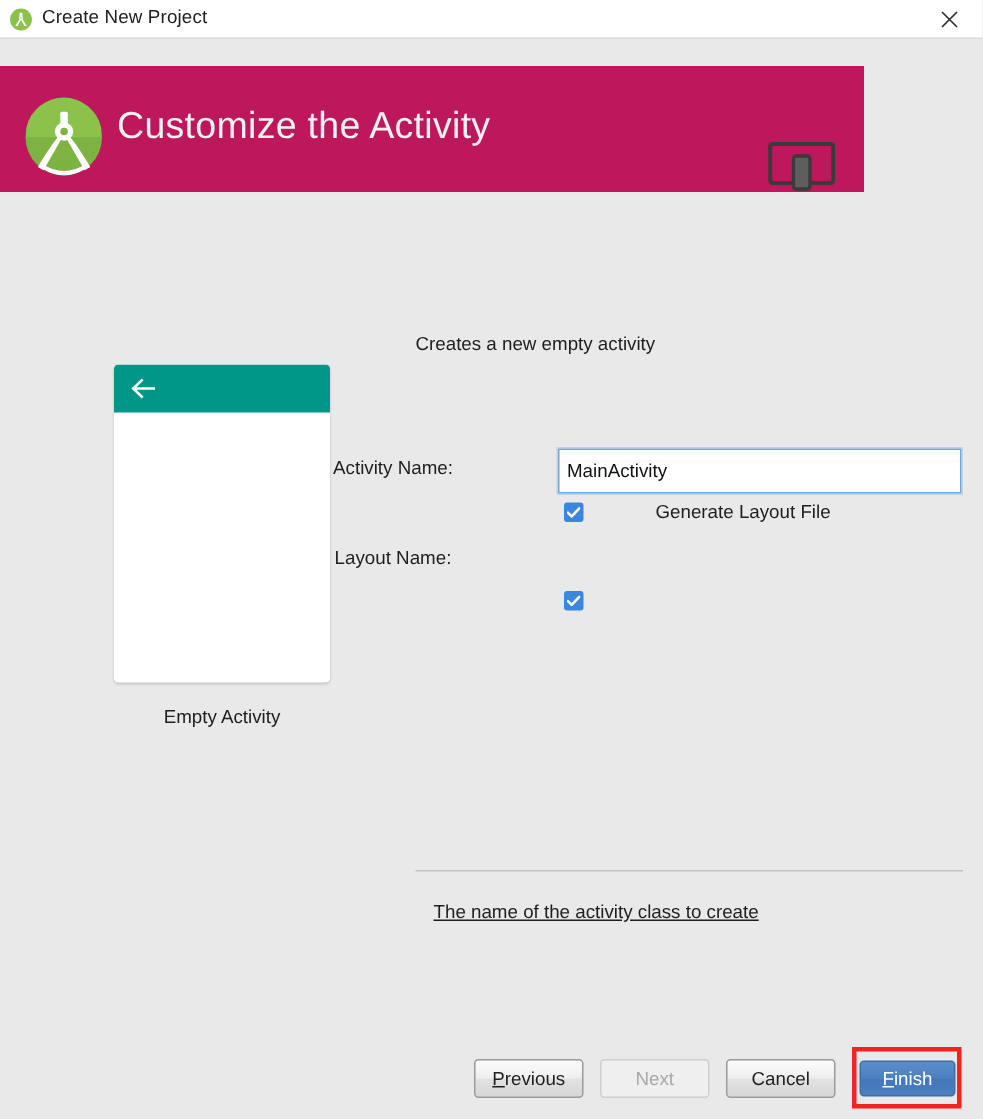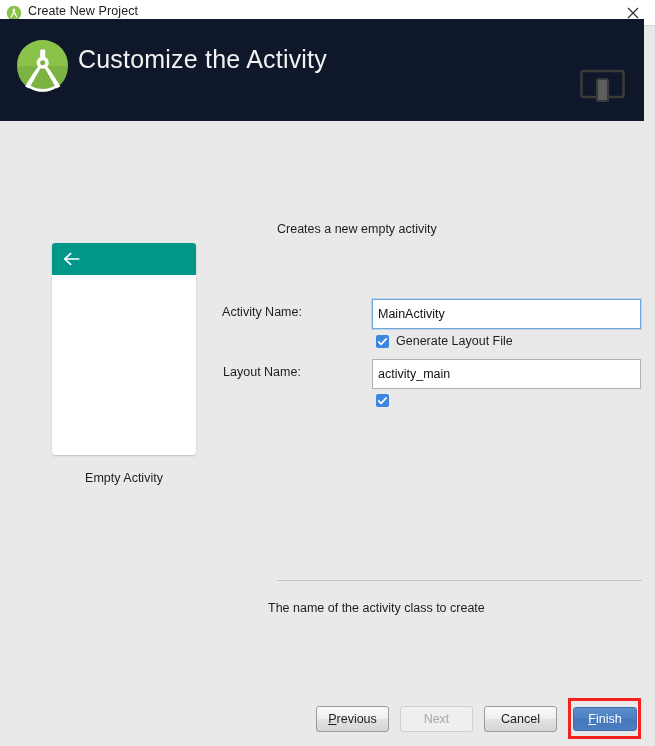--- a/index.html
+++ b/index.html
@@ -46,23 +46,23 @@
     display: flex;
     align-items: center;
     justify-content: center;
     cursor: pointer;
   }
   #titlebar-close svg { display: block; }
 
   
   #header {
     position: absolute;
-    left: 0; top: 19px;
-    width: 644px; height: 102px;
-    background: #0f172a;
+    left: 0; top: 44px;
+    width: 576px; height: 102px;
+    background: #be185d;
   }
   #header-logo {
     position: absolute;
     left: 14px; top: 19px;
     width: 57px; height: 57px;
   }
   #header-title {
     position: absolute;
     left: 78px; top: 26px;
     font-size: 25px;
@@ -81,21 +81,21 @@
   #body {
     position: absolute;
     left: 0; top: 128px;
     width: 655px; height: 618px;
     background: #e9e9e9;
   }
 
   
   #preview {
     position: absolute;
-    left: 52px; top: 115px;
+    left: 76px; top: 115px;
     width: 144px; height: 212px; border-radius: 16px;
   }
   #preview-card {
     position: absolute;
     left: 0; top: 0;
     width: 144px; height: 212px;
     background: #ffffff;
     border-radius: 3px;
     box-shadow: 0 1px 2px rgba(0,0,0,0.18);
     overflow: hidden;
@@ -164,21 +164,21 @@
   }
 
   .checkbox-row {
     position: absolute;
     left: 376px;
     display: flex;
     align-items: center;
     height: 16px;
     cursor: default;
   }
-  #row-generate-layout  { top: 205px; }
+  #row-generate-layout  { top: 205px; gap: 41px; }
   #row-backwards-compat { top: 264px; }
 
   .cb-box {
     width: 13px; height: 13px;
     border-radius: 2px;
     background: #3b87e0;
     position: relative;
     flex: none;
     cursor: pointer;
   }
@@ -194,24 +194,25 @@
   }
 
   #separator {
     position: absolute;
     left: 277px; top: 452px;
     width: 365px; height: 1px;
     background: #c4c4c4;
   }
   #hint-text {
     position: absolute;
-    left: 268px; top: 473px;
-    font-size: 12.5px;
-    color: #1e1e1e;
-    white-space: nowrap;
+    left: 289px; top: 473px;
+    font-size: 12.5px;
+    color: #1e1e1e;
+    white-space: nowrap;
+    text-decoration: underline;
   }
 
   
   .dlg-button {
     position: absolute;
     top: 578px;
     width: 73px;
     height: 26px;
     box-sizing: border-box;
     border-radius: 3px;
@@ -324,21 +325,20 @@
   <div class="checkbox-row" id="row-generate-layout">
     <span class="cb-box">
       <svg width="9" height="8" viewBox="0 0 9 8">
         <path d="M0.6 3.8 L3.1 6.3 L8.2 0.9" stroke="#ffffff" stroke-width="1.7" fill="none" stroke-linecap="round" stroke-linejoin="round"></path>
       </svg>
     </span>
     <span class="cb-label">Generate Layout File</span>
   </div>
 
   <div class="field-label" id="label-layout-name">Layout Name:</div>
-  <input class="text-input" id="input-layout-name" type="text" value="activity_main" style="">
 
   <div class="checkbox-row" id="row-backwards-compat">
     <span class="cb-box">
       <svg width="9" height="8" viewBox="0 0 9 8">
         <path d="M0.6 3.8 L3.1 6.3 L8.2 0.9" stroke="#ffffff" stroke-width="1.7" fill="none" stroke-linecap="round" stroke-linejoin="round"></path>
       </svg>
     </span>
   </div>
 
   <div id="separator"></div>

